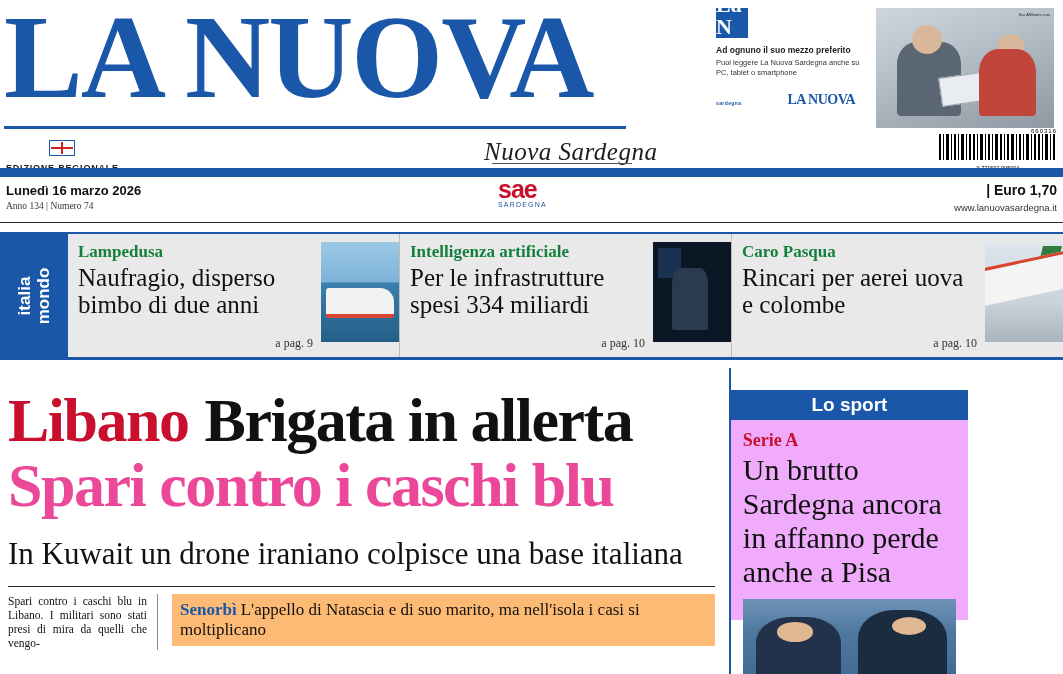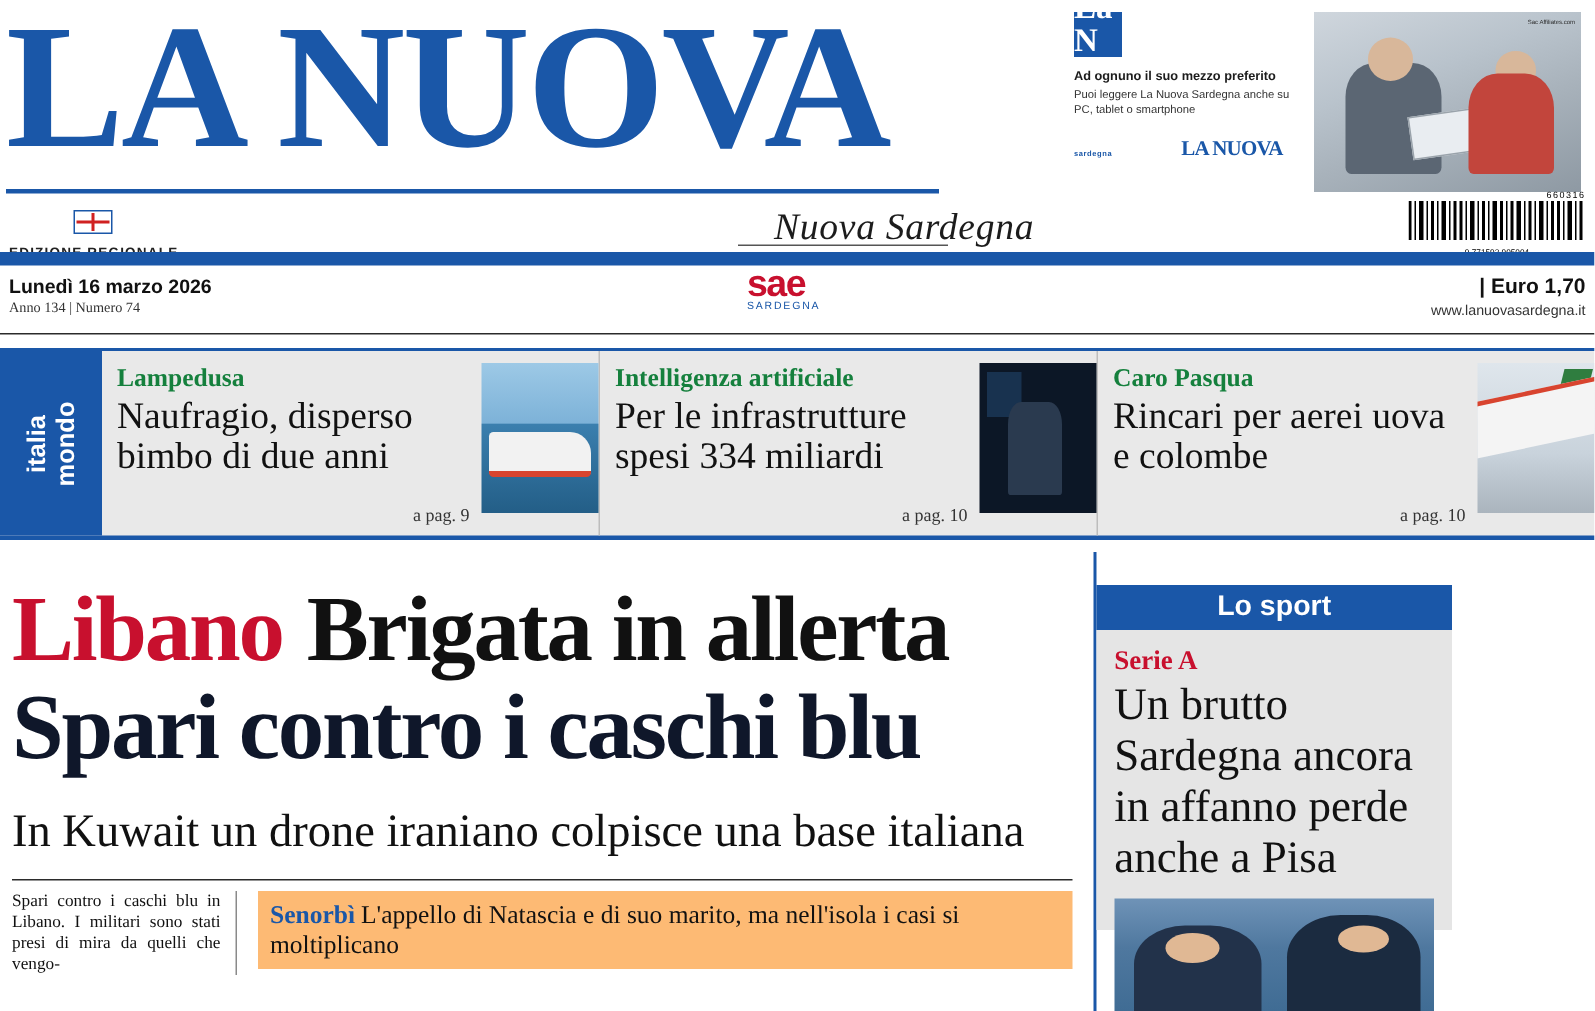--- a/index.html
+++ b/index.html
@@ -29,21 +29,21 @@
   .ed-flag:before, .ed-flag:after {
     content:""; position:absolute; background:#d02121;
   }
   .ed-flag:before { left:50%; top:1px; bottom:1px; width:2px; margin-left:-1px; }
   .ed-flag:after { top:50%; left:1px; right:1px; height:2px; margin-top:-1px; }
   .edizione-label {
     font-family: "Liberation Sans", sans-serif;
     font-size: 9px; letter-spacing: .8px; color:#222; font-weight:600;
   }
   .sub-brand {
-    position:absolute; left: 516px; top: 138px;
+    position:absolute; left: 484px; top: 138px;
     font-family: "Liberation Serif", serif;
     font-size: 25px; color:#1c1c1c; font-style: italic;
     letter-spacing: .5px;
   }
   .sub-brand-rule { position:absolute; left:492px; top:163px; width:140px; height:1px; background:#555; }
 
   
   .promo { position:absolute; left: 716px; top: 8px; width: 340px; height: 120px; display:flex; }
   .promo-left { width: 160px; padding-right:6px; }
   .promo-logo-n {
@@ -194,21 +194,21 @@
   .lead-kicker {
     font-family:"Liberation Serif",serif; font-weight:bold; font-size:62px;
     color:#c8102e; letter-spacing:-1.5px; line-height:60px;
   }
   .lead-title-1 {
     font-family:"Liberation Serif",serif; font-weight:bold; font-size:62px;
     color:#111; letter-spacing:-1.5px; line-height:60px; margin-left:16px;
   }
   .lead-title-2 {
     font-family:"Liberation Serif",serif; font-weight:bold; font-size:62px;
-    color:#0f172a; letter-spacing:-1.5px; line-height:70px; white-space:nowrap;
+    color:#ec4899; letter-spacing:-1.5px; line-height:70px; white-space:nowrap;
   }
   .lead-sub {
     font-family:"Liberation Serif",serif; font-size:31px; color:#111;
     margin-top:16px; white-space:nowrap;
   }
   .lead-rule { margin-top:14px; height:1px; background:#2b2b2b; width:100%; }
   .lead-cols { display:flex; margin-top:7px; }
   .lead-col-left {
     width:150px; padding-right:10px; border-right:1px solid #8a8a8a;
     font-family:"Liberation Serif",serif; font-size:11.5px; line-height:14px;
@@ -223,21 +223,21 @@
     font-family:"Liberation Serif",serif; font-size:17px; color:#111;
   }
 
   
   .sport { width: 263px; border-left:2px solid #1a57a8; padding: 0; position:relative; background:#fff;}
   .sport-head {
     margin: 22px 0 0 0; height: 30px; background:#1a57a8; color:#fff;
     display:flex; align-items:center; justify-content:center;
     font-family:"Liberation Sans",sans-serif; font-weight:bold; font-size:19px;
   }
-  .sport-body { background:#e5e5e5; padding: 10px 12px 0 12px; height: 200px; }
+  .sport-body { background:#f0abfc; padding: 10px 12px 0 12px; height: 200px; }
   .sport-kicker {
     font-family:"Liberation Serif",serif; font-weight:bold; font-size:18px; color:#c8102e;
   }
   .sport-title {
     font-family:"Liberation Serif",serif; font-size:30px; line-height:34px; color:#111; margin-top:2px;
   }
   .sport-img {
     margin-top:10px; height: 82px; width: 100%;
     background: linear-gradient(180deg,#6f93b7 0%,#4f789f 40%,#3d6a92 100%);
     position:relative; overflow:hidden;

